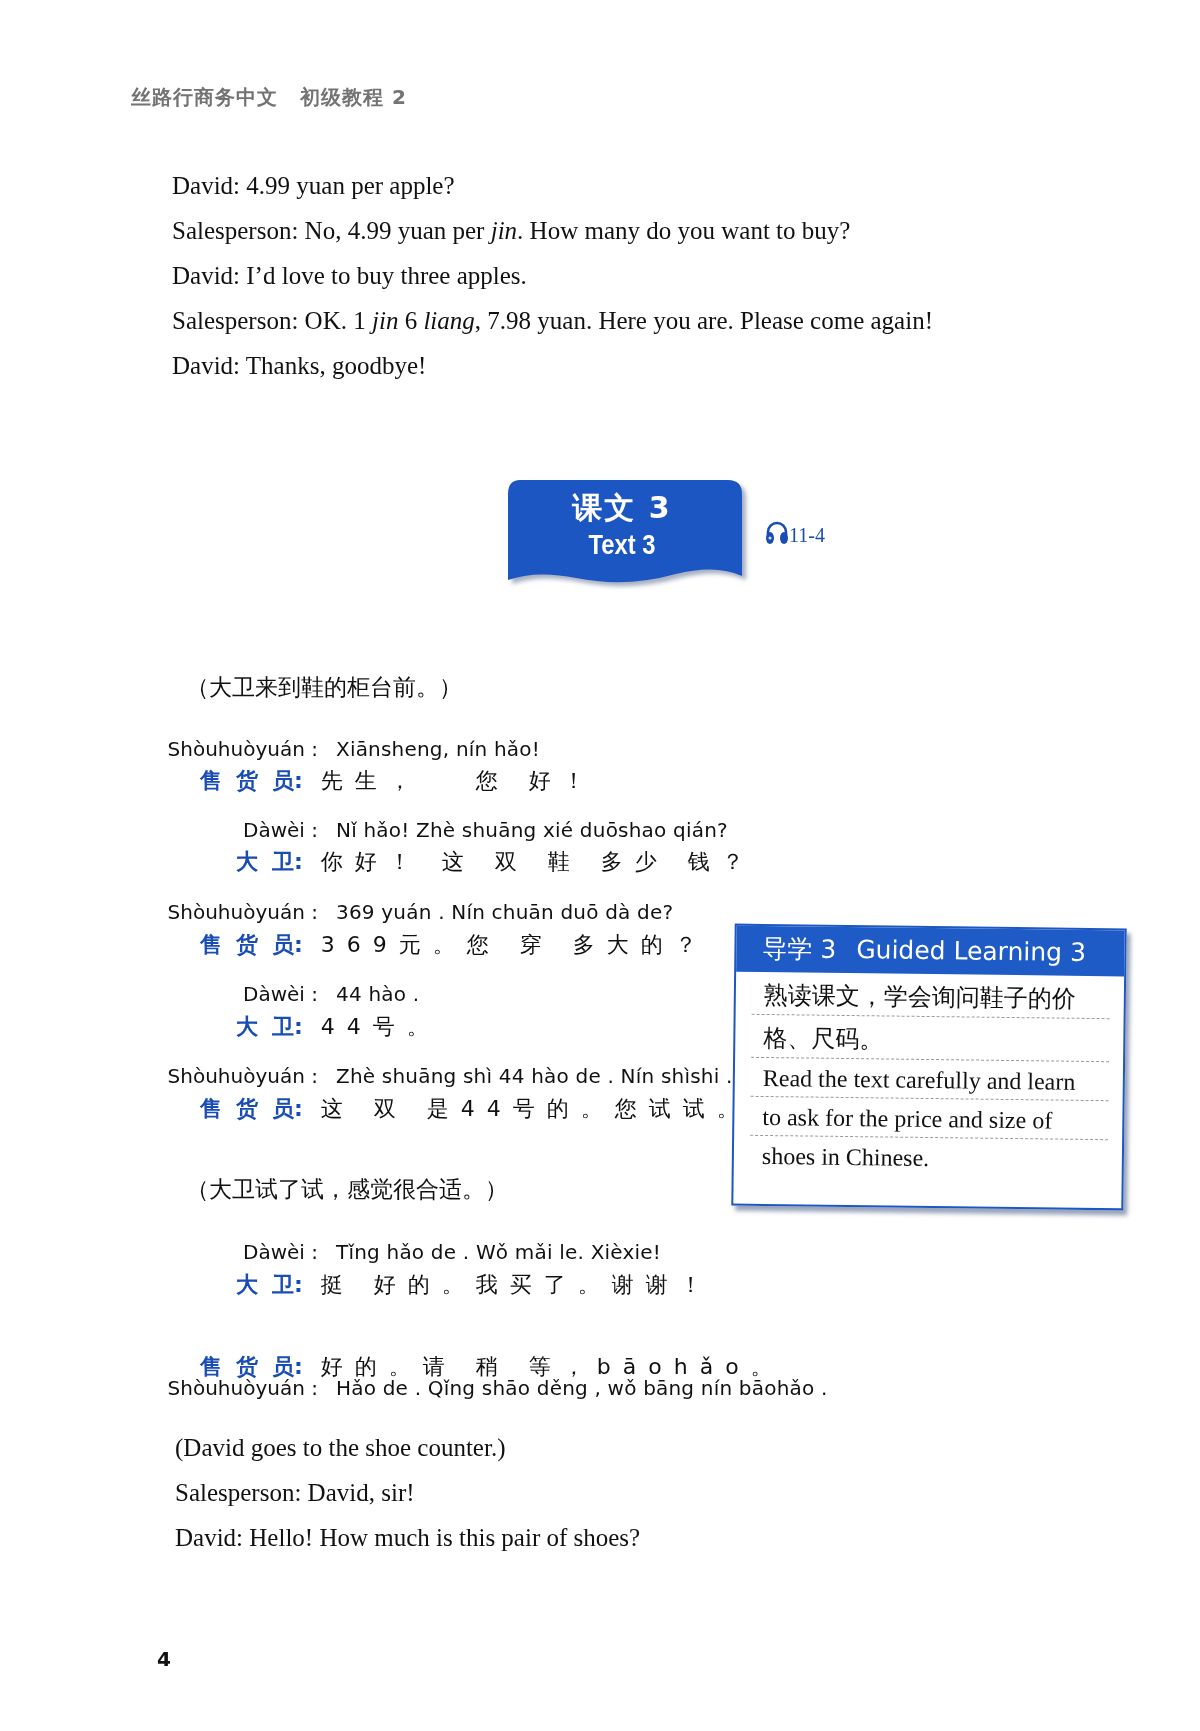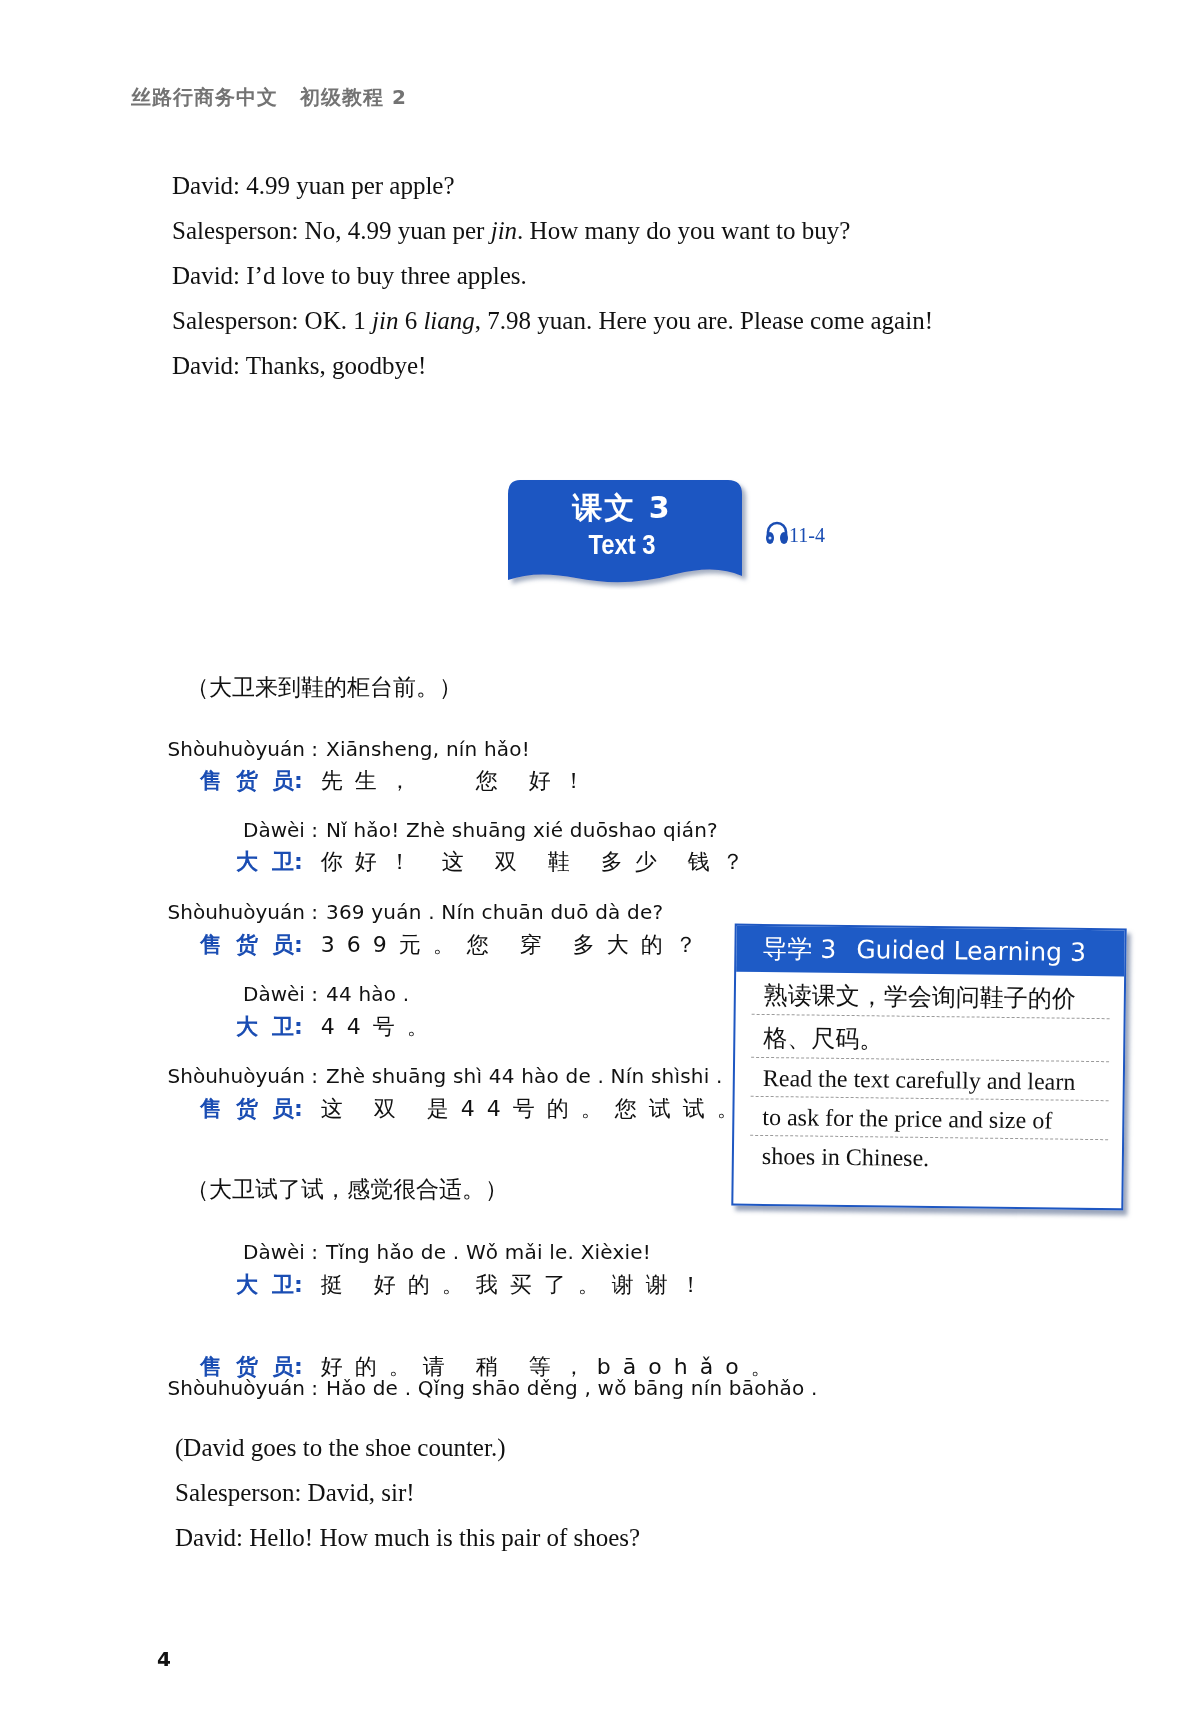--- a/index.html
+++ b/index.html
@@ -39,21 +39,21 @@
   .stage {
     left:146px; font-family:Liberation Sans, sans-serif; font-size:23px; color:#111;
     white-space:nowrap;
     margin-left:40px;
   }
 
   .py {
     font-family:"DejaVu Sans", sans-serif; font-size:20px; color:#111; white-space:nowrap;
   }
   .py .spk { display:inline-block; text-align:right; width:168px; }
-  .py .txt { margin-left:8px; letter-spacing:0.2px; }
+  .py .txt { margin-left:18px; letter-spacing:0.2px; }
 
   .hz {
     font-family:"DejaVu Sans", sans-serif; font-size:22px; color:#111; white-space:nowrap;
   }
   .hz .spk {
     display:inline-block; text-align:right; width:150px; color:#1a4db3; font-weight:bold;
     letter-spacing:14px;
   }
   .hz .spk.dawei { letter-spacing:14px; }
   .hz .colon { color:#1a4db3; font-weight:bold; margin-left:-14px; margin-right:18px; }

